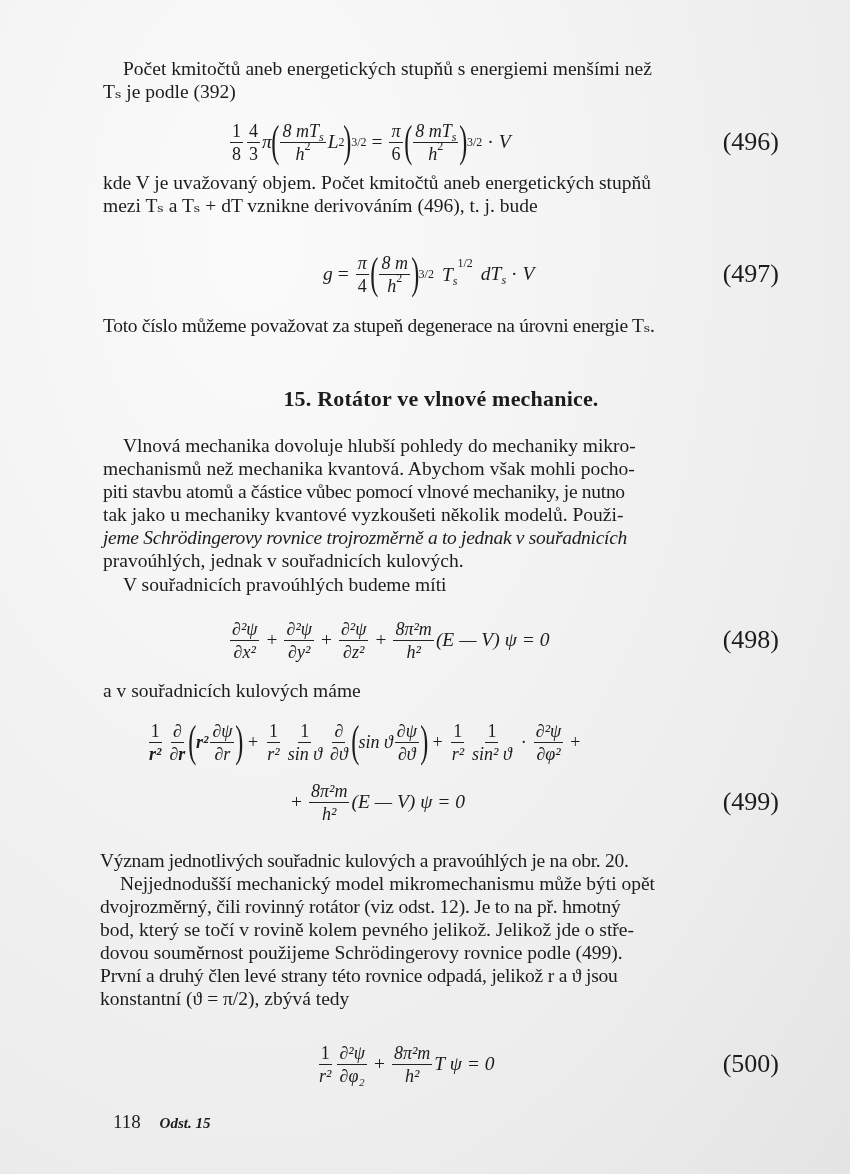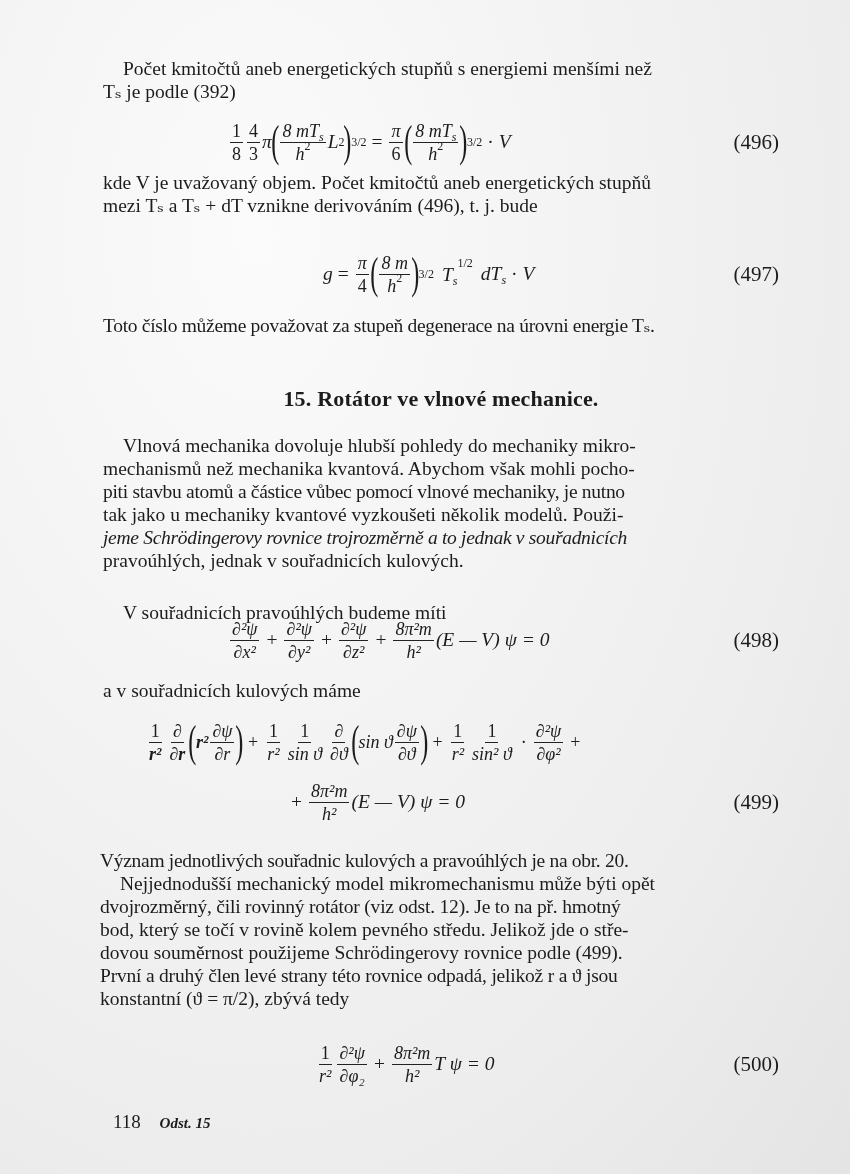--- a/index.html
+++ b/index.html
@@ -16,21 +16,21 @@
     position: absolute; left: 103px; width: 676px;
     font-size: 19.5px; line-height: 23px; text-align: justify;
   }
   .para .indent { display: inline-block; width: 20px; }
   .line { display: block; white-space: nowrap; }
   .eq {
     position: absolute; left: 103px; width: 676px; height: 60px;
     font-size: 19.5px;
   }
   .eq .body { position: absolute; top: 0; display: flex; align-items: center; height: 100%; }
-  .eq .num { position: absolute; right: 0; top: 50%; transform: translateY(-50%); font-size: 21px; }
+  .eq .num { position: absolute; right: 0; top: 50%; transform: translateY(-50%); font-size: 26px; }
   .frac { display: inline-flex; flex-direction: column; align-items: center; vertical-align: middle; margin: 0 2px; }
   .frac .n { padding: 0 2px 1px; border-bottom: 1.3px solid #222; line-height: 20px; font-size: 18px; }
   .frac .d { padding: 1px 2px 0; line-height: 20px; font-size: 18px; }
   .paren { font-size: 44px; font-weight: 300; line-height: 1; display: inline-block; transform: scaleX(0.55); margin: 0 -4px; }
   i { font-style: italic; }
   b { font-weight: bold; }
   sup { font-size: 12px; vertical-align: 10px; line-height: 0; }
   sub { font-size: 12px; vertical-align: -4px; line-height: 0; }
   .op { margin: 0 5px; }
   .heading {
@@ -124,21 +124,21 @@
 
   <div class="para" style="top:434px;">
     <span class="line"><span class="indent"></span><span>Vlnová mechanika dovoluje hlubší pohledy do mechaniky mikro-</span></span>
     <span class="line">mechanismů než mechanika kvantová. Abychom však mohli pocho-</span>
     <span class="line" style="letter-spacing:-0.3px;">piti stavbu atomů a částice vůbec pomocí vlnové mechaniky, je nutno</span>
     <span class="line">tak jako u mechaniky kvantové vyzkoušeti několik modelů. Použi-</span>
     <span class="line" style="letter-spacing:-0.3px;font-style:italic;">jeme Schrödingerovy rovnice trojrozměrně a to jednak v souřadnicích</span>
     <span class="line">pravoúhlých, jednak v souřadnicích kulových.</span>
   </div>
 
-  <div class="para" style="top:573px;margin-top:28px;">
+  <div class="para" style="top:573px;">
     <span class="line"><span class="indent"></span><span>V souřadnicích pravoúhlých budeme míti</span></span>
   </div>
 
   <div class="eq" style="top:610px;">
     <div class="body" style="left:125px;">
       <span class="frac">
           <span class="n"><i>∂²ψ</i></span>
           <span class="d"><i>∂x²</i></span>
         </span>
       <span class="op">+</span>
@@ -232,21 +232,21 @@
     <span class="num">(499)</span>
   </div>
 
   <div class="para" style="top:849px; left:100px;">
     <span class="line" style="letter-spacing:-0.3px;">Význam jednotlivých souřadnic kulových a pravoúhlých je na obr. 20.</span>
   </div>
 
   <div class="para" style="top:872px; left:100px; width:680px;">
     <span class="line"><span class="indent"></span><span>Nejjednodušší mechanický model mikromechanismu může býti opět</span></span>
     <span class="line" style="letter-spacing:-0.2px;">dvojrozměrný, čili rovinný rotátor (viz odst. 12). Je to na př. hmotný</span>
-    <span class="line">bod, který se točí v rovině kolem pevného středu. Jelikož jde o stře-</span>
+    <span class="line">bod, který se točí v rovině kolem pevného jelikož. Jelikož jde o stře-</span>
     <span class="line">dovou souměrnost použijeme Schrödingerovy rovnice podle (499).</span>
     <span class="line" style="letter-spacing:-0.2px;">První a druhý člen levé strany této rovnice odpadá, jelikož r a ϑ jsou</span>
     <span class="line">konstantní (ϑ = π/2), zbývá tedy</span>
   </div>
 
   <div class="eq" style="top:1034px;">
     <div class="body" style="left:212px;">
       <span class="frac">
           <span class="n">1</span>
           <span class="d"><i>r²</i></span>

